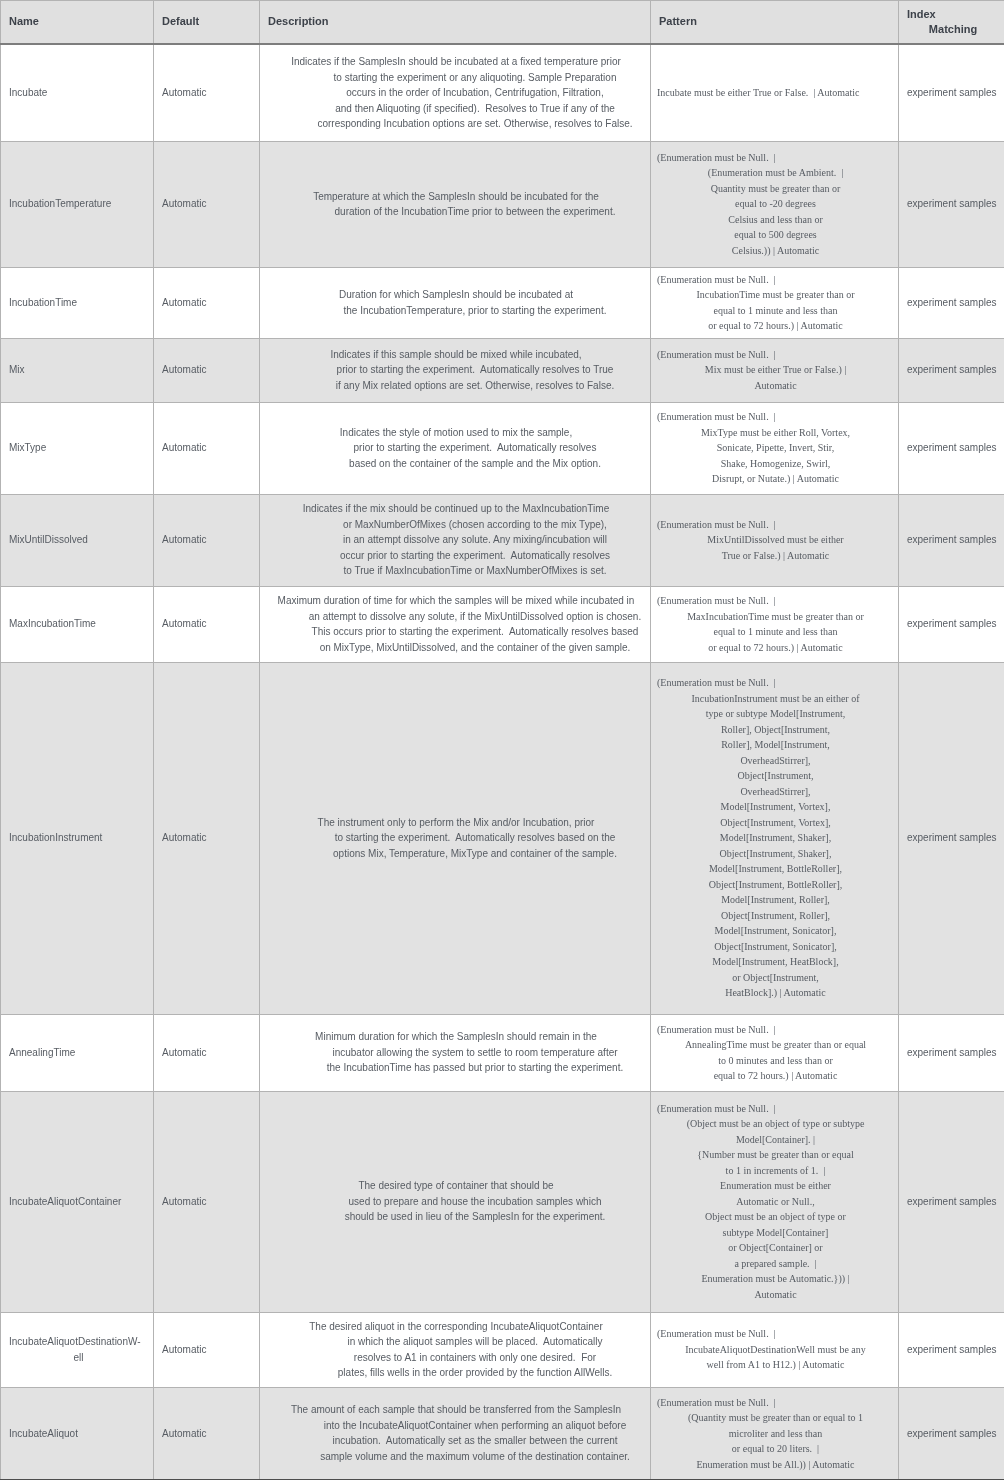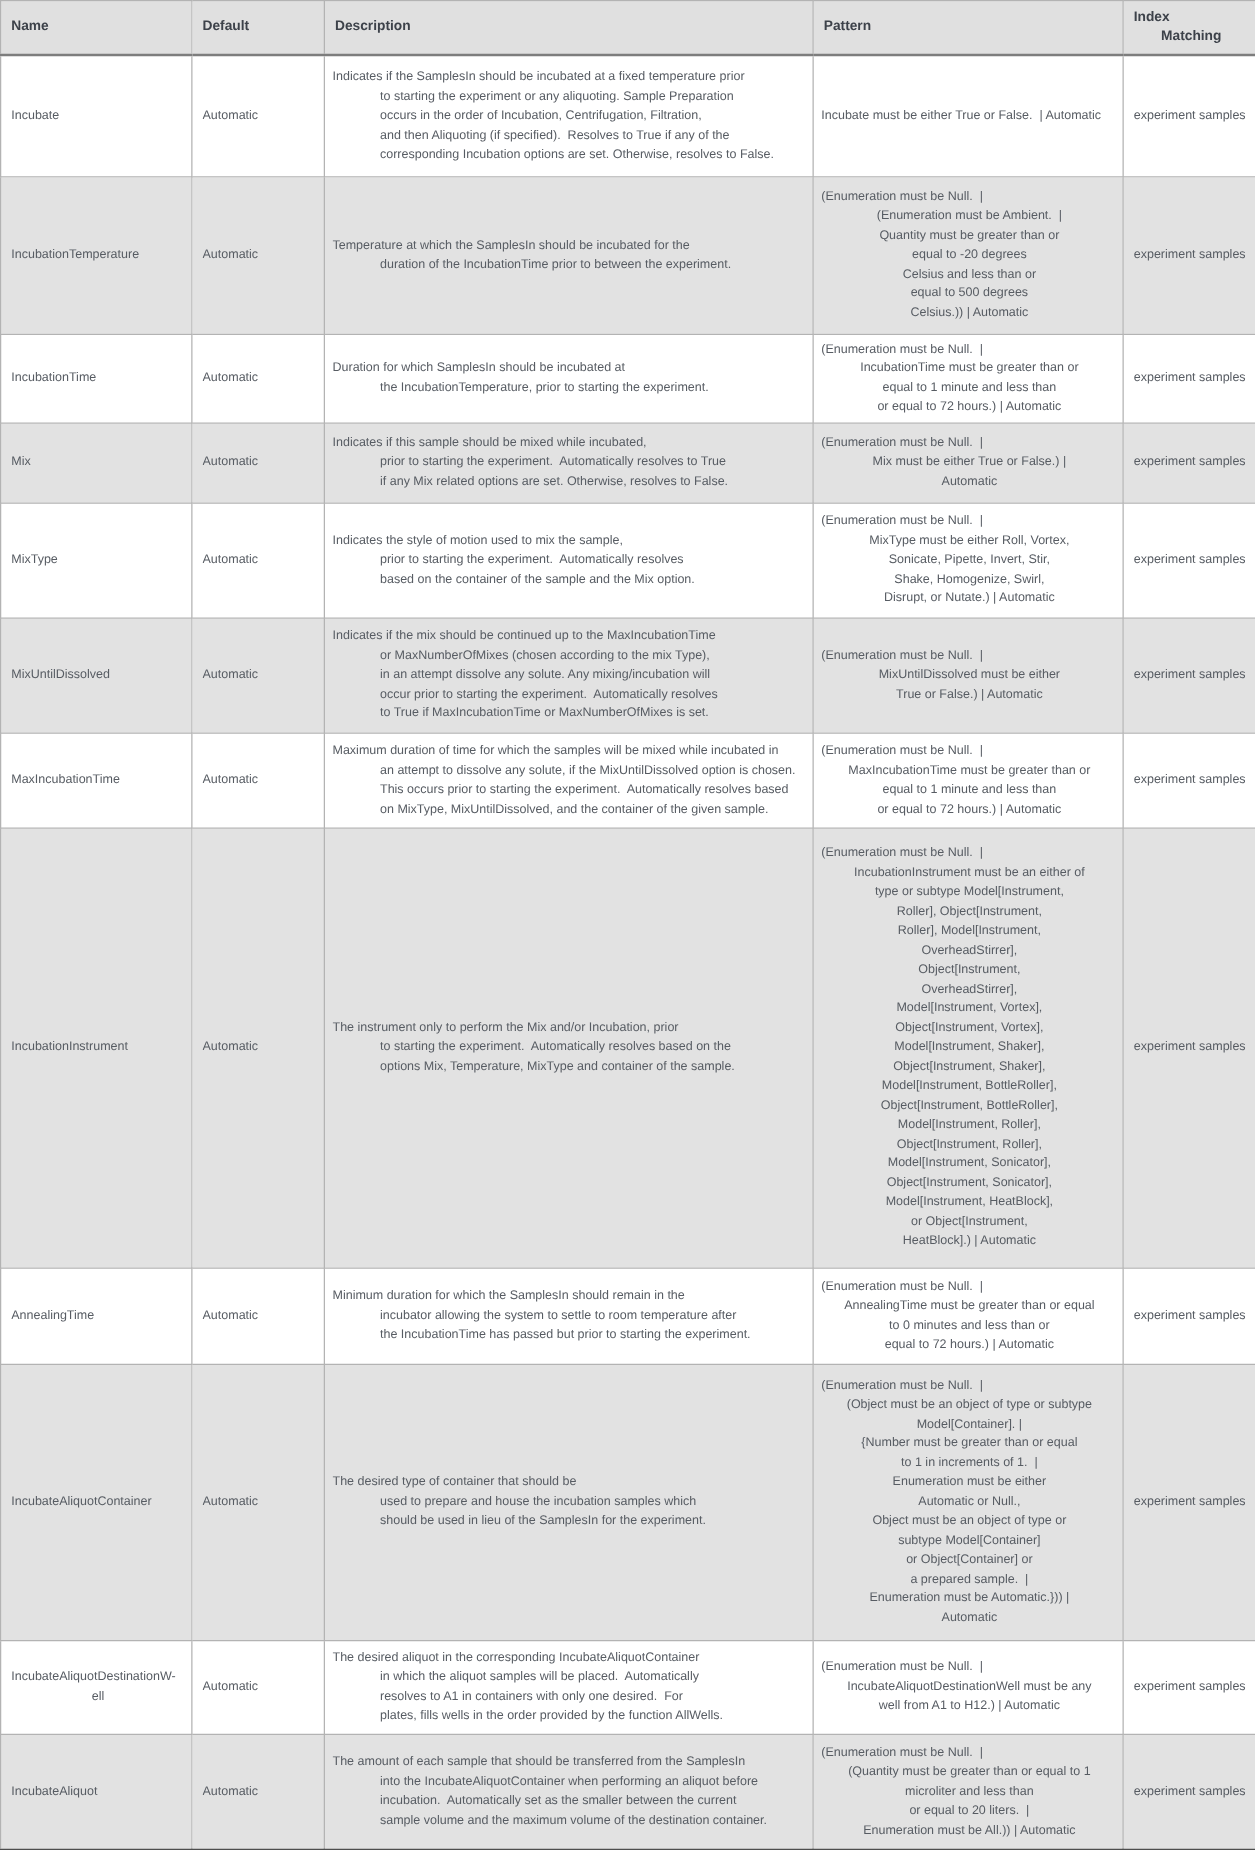--- a/index.html
+++ b/index.html
@@ -53,26 +53,26 @@
   tbody tr:nth-child(11){height:75px;}
   tbody tr:nth-child(12){height:93px;}
   .ln{
     line-height:15.5px;
     white-space:pre;
     overflow:hidden;
     text-align:left;
   }
   
   .c-desc{padding-left:6px;padding-right:4px;}
-  .c-desc .ln{padding-left:38px;}
+  .c-desc .ln{padding-left:38px;text-align:center;}
   .c-desc .ln.ln-first{padding-left:0;}
   
   .center-cont .ln{text-align:center;}
   .center-cont .ln.ln-first{text-align:left;}
-  .c-pattern{padding-left:6px;padding-right:4px;}
+  .c-pattern{padding-left:6px;padding-right:4px;font-family:Liberation Serif, serif;}
   .c-name .ln, .c-default .ln{overflow:hidden;}
 </style>
 </head>
 <body>
 
 <table class="options">
   <colgroup>
     <col class="w-name">
     <col class="w-default">
     <col class="w-desc">

